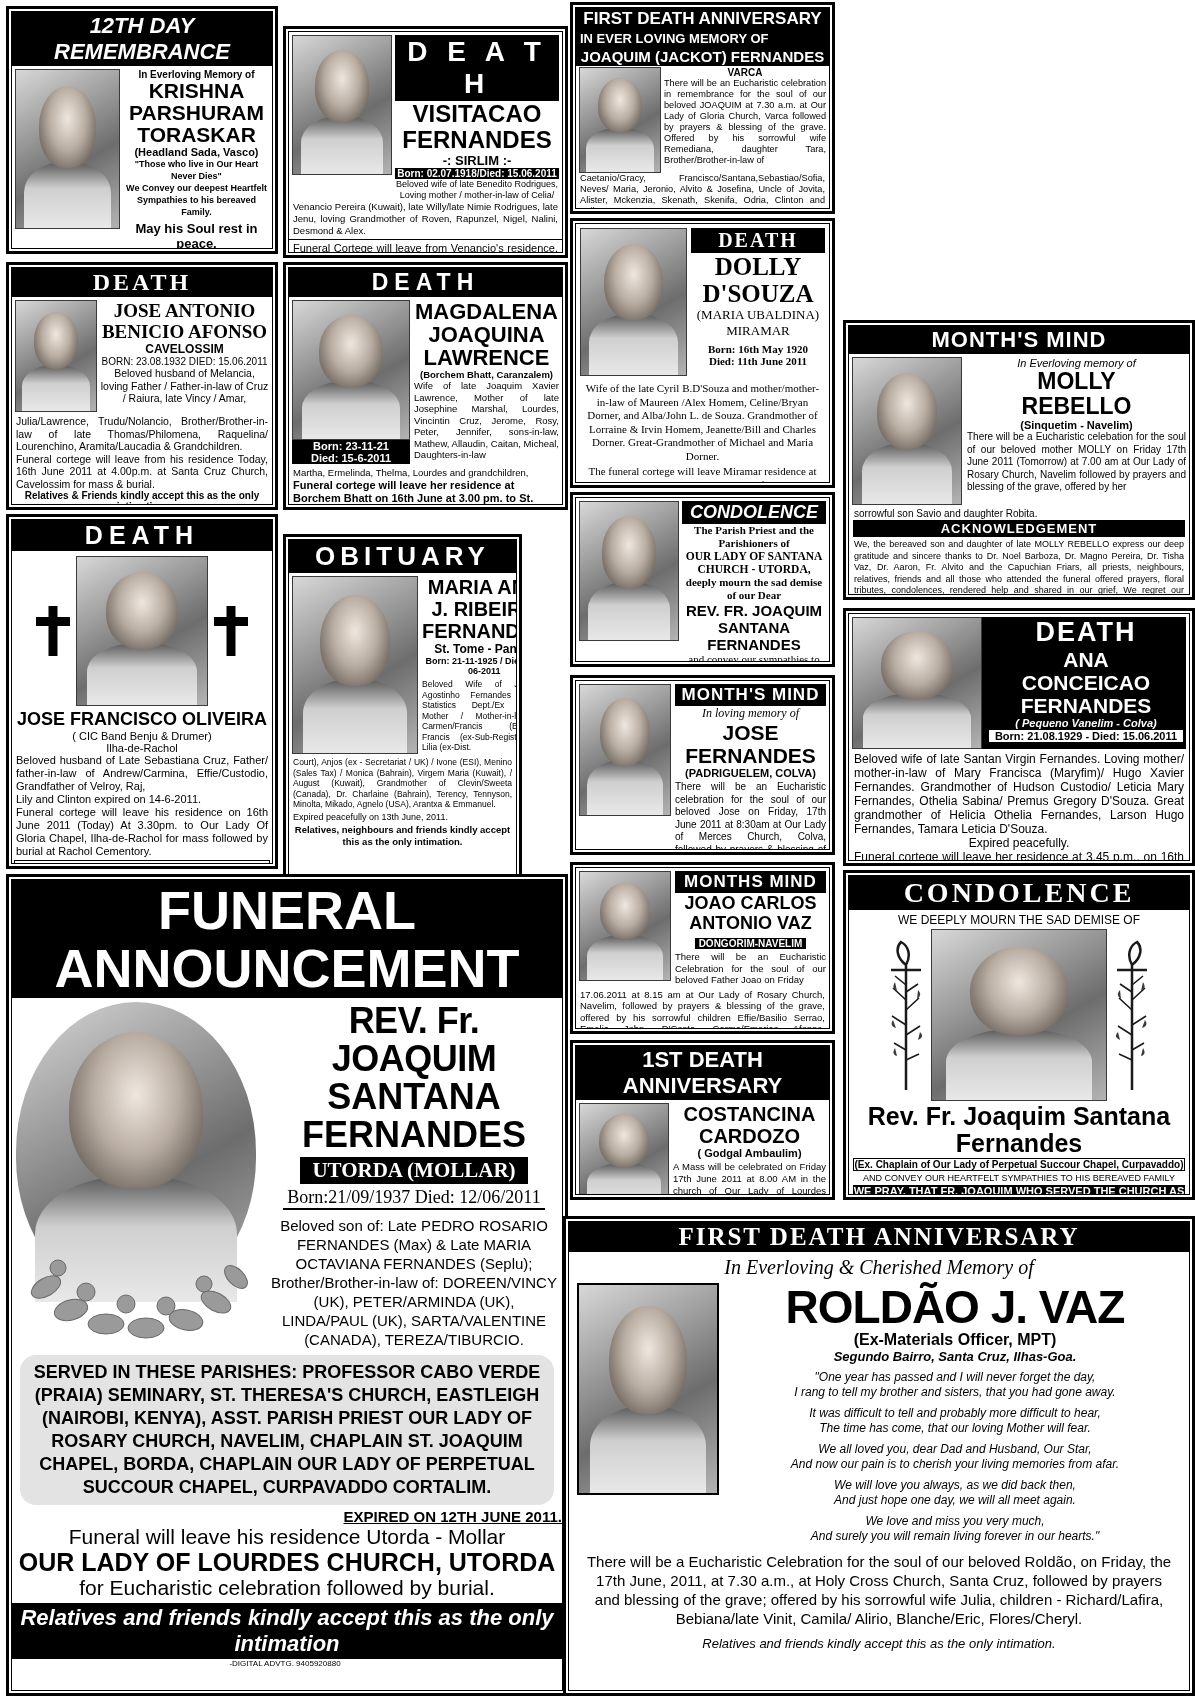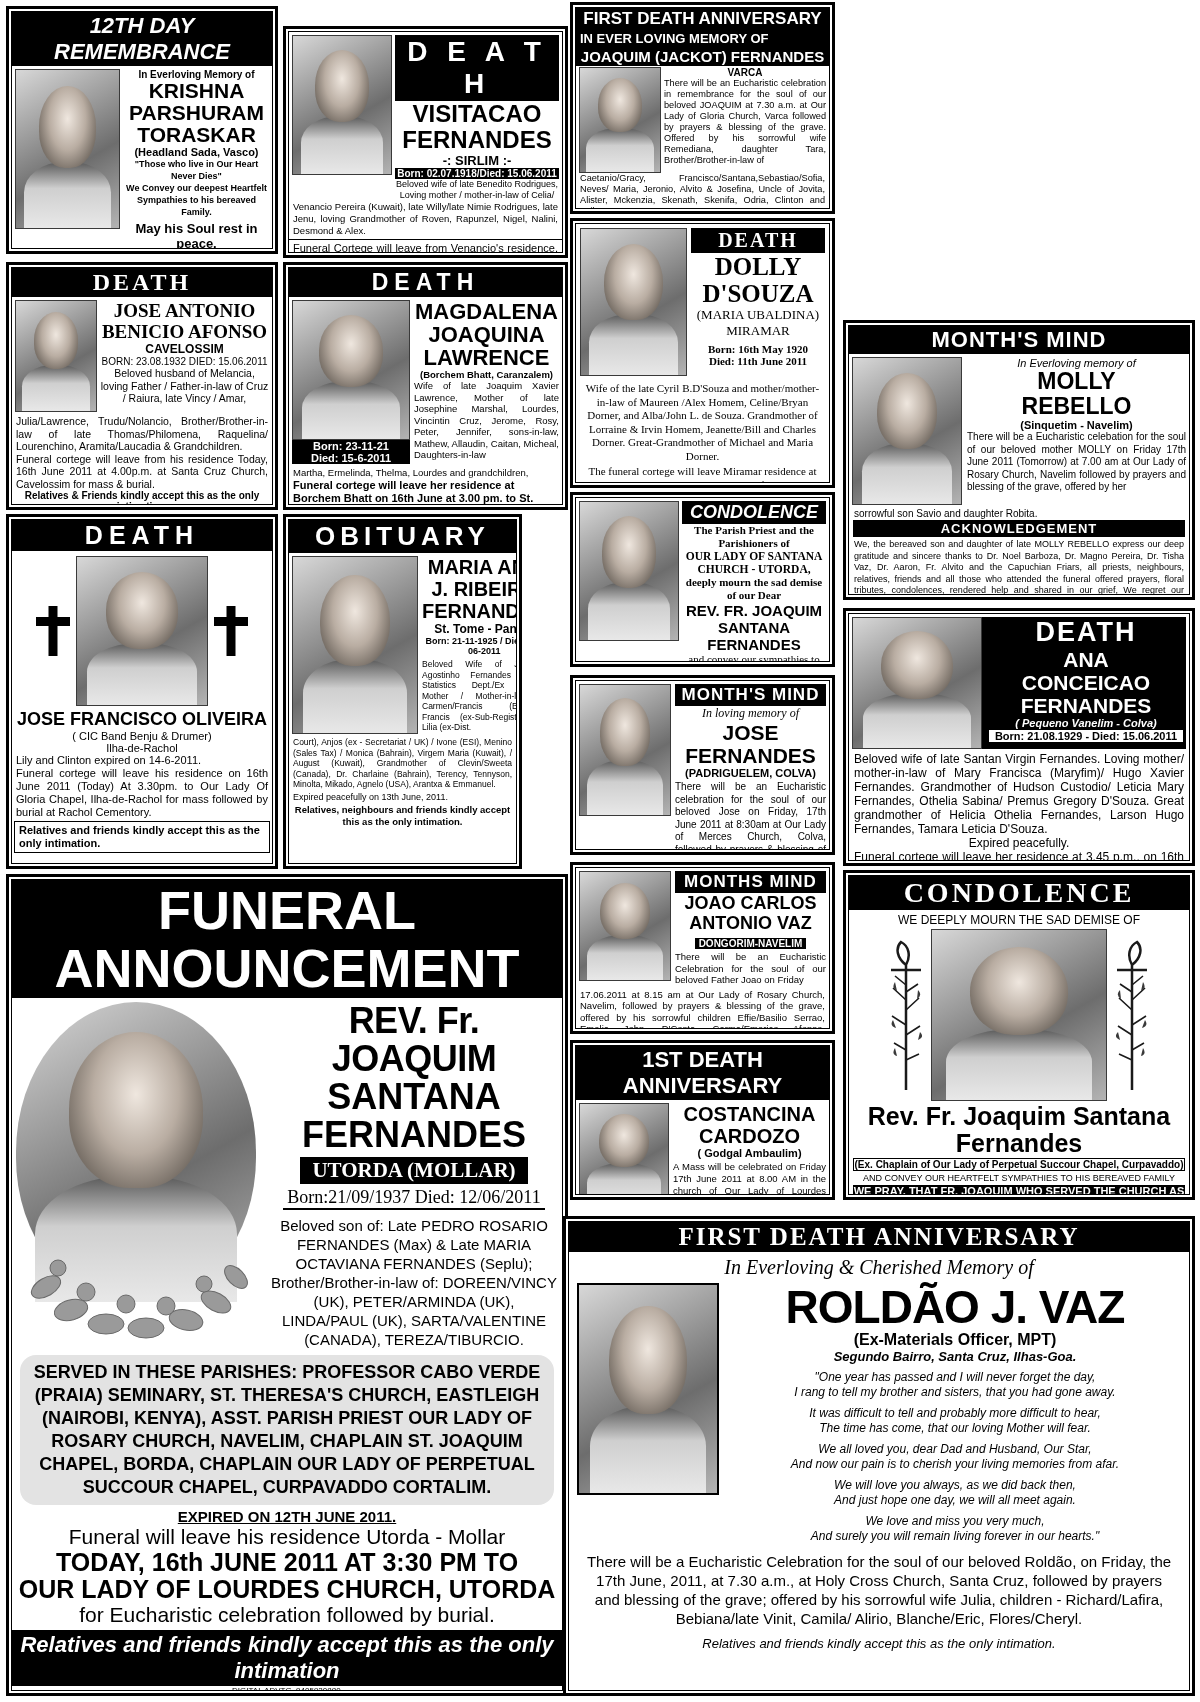--- a/index.html
+++ b/index.html
@@ -212,27 +212,28 @@
     <div class="ad-inner">
       <div class="hdr-black" style="font-size:25px; letter-spacing:6px;">DEATH</div>
       <div style="display:flex; align-items:center; justify-content:center; padding:5px 4px 0 4px;">
         <span class="cross" style="width:34px;height:50px;flex:0 0 34px;"></span>
         <div class="photo" style="width:132px;height:150px;margin:0 6px;"></div>
         <span class="cross" style="width:34px;height:50px;flex:0 0 34px;"></span>
       </div>
       <div class="ctr" style="font-size:18px; font-weight:bold; margin-top:3px;">JOSE FRANCISCO OLIVEIRA</div>
       <div class="ctr" style="font-size:11px;">( CIC Band Benju &amp; Drumer)</div>
       <div class="ctr" style="font-size:11px;">Ilha-de-Rachol</div>
+      <div class="just" style="font-size:11px; line-height:13px; padding:0 4px;">Beloved husband of Late Sebastiana Cruz, Father/ father-in-law of Andrew/Carmina, Effie/Custodio, Grandfather of Velroy, Raj,</div>
       <div style="font-size:11px; line-height:13px; padding:0 4px;">Lily and Clinton expired on 14-6-2011.</div>
       <div class="just" style="font-size:11px; line-height:13px; padding:0 4px;">Funeral cortege will leave his residence on 16th June 2011 (Today) At 3.30pm. to Our Lady Of Gloria Chapel, Ilha-de-Rachol for mass  followed by burial at Rachol Cementory.</div>
       <div style="font-size:11px; line-height:13px; padding:2px 4px; border:1px solid #000; margin:2px; font-weight:bold;">Relatives and friends kindly accept this as the only intimation.</div>
     </div>
   </div>
 
-  <div class="ad" style="left:283px; top:514px; width:239px; height:355px;">
+  <div class="ad" style="left:283px; top:534px; width:239px; height:355px;">
     <div class="ad-inner">
       <div class="hdr-black" style="font-size:26px; letter-spacing:5px;">OBITUARY</div>
       <div style="display:flex; padding:3px;">
         <div class="photo" style="width:126px;height:178px;flex:0 0 126px;"></div>
         <div style="flex:1; padding-left:4px; text-align:center;">
           <div style="font-size:20px; font-weight:bold; line-height:22px;">MARIA ANA</div>
           <div style="font-size:20px; font-weight:bold; line-height:22px;">J. RIBEIRO</div>
           <div style="font-size:20px; font-weight:bold; line-height:22px;">FERNANDES</div>
           <div style="font-size:12px; font-weight:bold;">St. Tome - Panjim</div>
           <div style="font-size:9px; font-weight:bold;">Born: 21-11-1925 / Died: 13-06-2011</div>
@@ -328,23 +329,22 @@
           <div style="font-size:36px; font-weight:bold; line-height:38px;">SANTANA</div>
           <div style="font-size:36px; font-weight:bold; line-height:38px;">FERNANDES</div>
           <div style="display:flex;justify-content:center;margin-top:3px;">
             <div class="strip-black serif" style="font-size:21px; padding:1px 12px; display:inline-block;">UTORDA (MOLLAR)</div>
           </div>
           <div class="serif" style="font-size:18px; border-bottom:2px solid #000; display:inline-block; margin-top:3px; padding:0 4px;">Born:21/09/1937     Died: 12/06/2011</div>
           <div class="ctr" style="font-size:15px; line-height:19px; margin-top:6px;">Beloved son of: Late PEDRO ROSARIO FERNANDES (Max) &amp; Late MARIA OCTAVIANA FERNANDES (Seplu); Brother/Brother-in-law of: DOREEN/VINCY (UK), PETER/ARMINDA (UK), LINDA/PAUL (UK), SARTA/VALENTINE (CANADA), TEREZA/TIBURCIO.</div>
         </div>
       </div>
       <div class="ribbon-grey ctr" style="font-size:18px; line-height:23px; font-weight:bold; margin:2px 8px; padding:6px 8px;">SERVED IN THESE PARISHES: PROFESSOR CABO VERDE (PRAIA) SEMINARY, ST. THERESA'S CHURCH, EASTLEIGH (NAIROBI, KENYA), ASST. PARISH PRIEST OUR LADY OF ROSARY CHURCH, NAVELIM, CHAPLAIN ST. JOAQUIM CHAPEL, BORDA, CHAPLAIN OUR LADY OF PERPETUAL SUCCOUR CHAPEL, CURPAVADDO CORTALIM.</div>
-      <div class="ctr bold" style="font-size:15px; text-decoration:underline; margin-top:3px;">EXPIRED ON 12TH JUNE 2011.</div>
+      <div class="ctr bold" style="font-size:15px; text-decoration:underline; margin-top:3px;text-align:right;">EXPIRED ON 12TH JUNE 2011.</div>
       <div class="ctr" style="font-size:21px; line-height:24px;">Funeral will leave his residence Utorda - Mollar</div>
-      <div class="ctr bold" style="font-size:25px; line-height:27px;">TODAY, 16th JUNE 2011 AT 3:30 PM TO</div>
       <div class="ctr bold" style="font-size:25px; line-height:27px;">OUR LADY OF LOURDES CHURCH, UTORDA</div>
       <div class="ctr" style="font-size:21px; line-height:24px;">for Eucharistic celebration followed by burial.</div>
       <div class="strip-black ital" style="font-size:22px; margin-top:3px; padding:2px;">Relatives and friends kindly accept this as the only intimation</div>
       <div style="text-align:center; font-size:8px; padding-right:4px;">-DIGITAL ADVTG. 9405920880</div>
     </div>
   </div>
 
   <div class="ad" style="left:570px; top:862px; width:265px; height:172px;">
     <div class="ad-inner">
       <div style="display:flex; padding:3px;">

